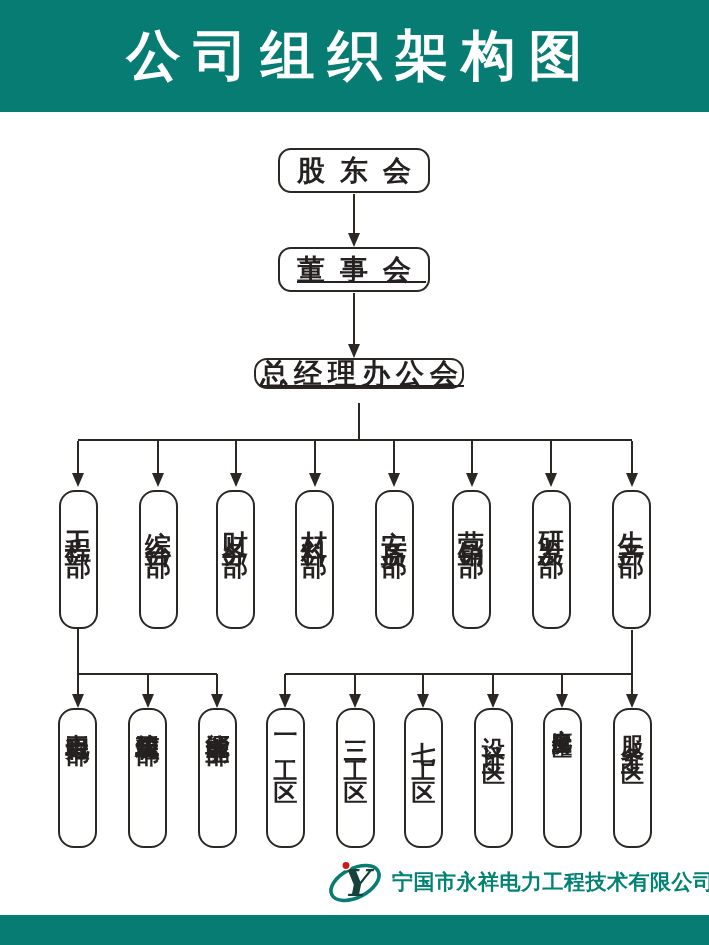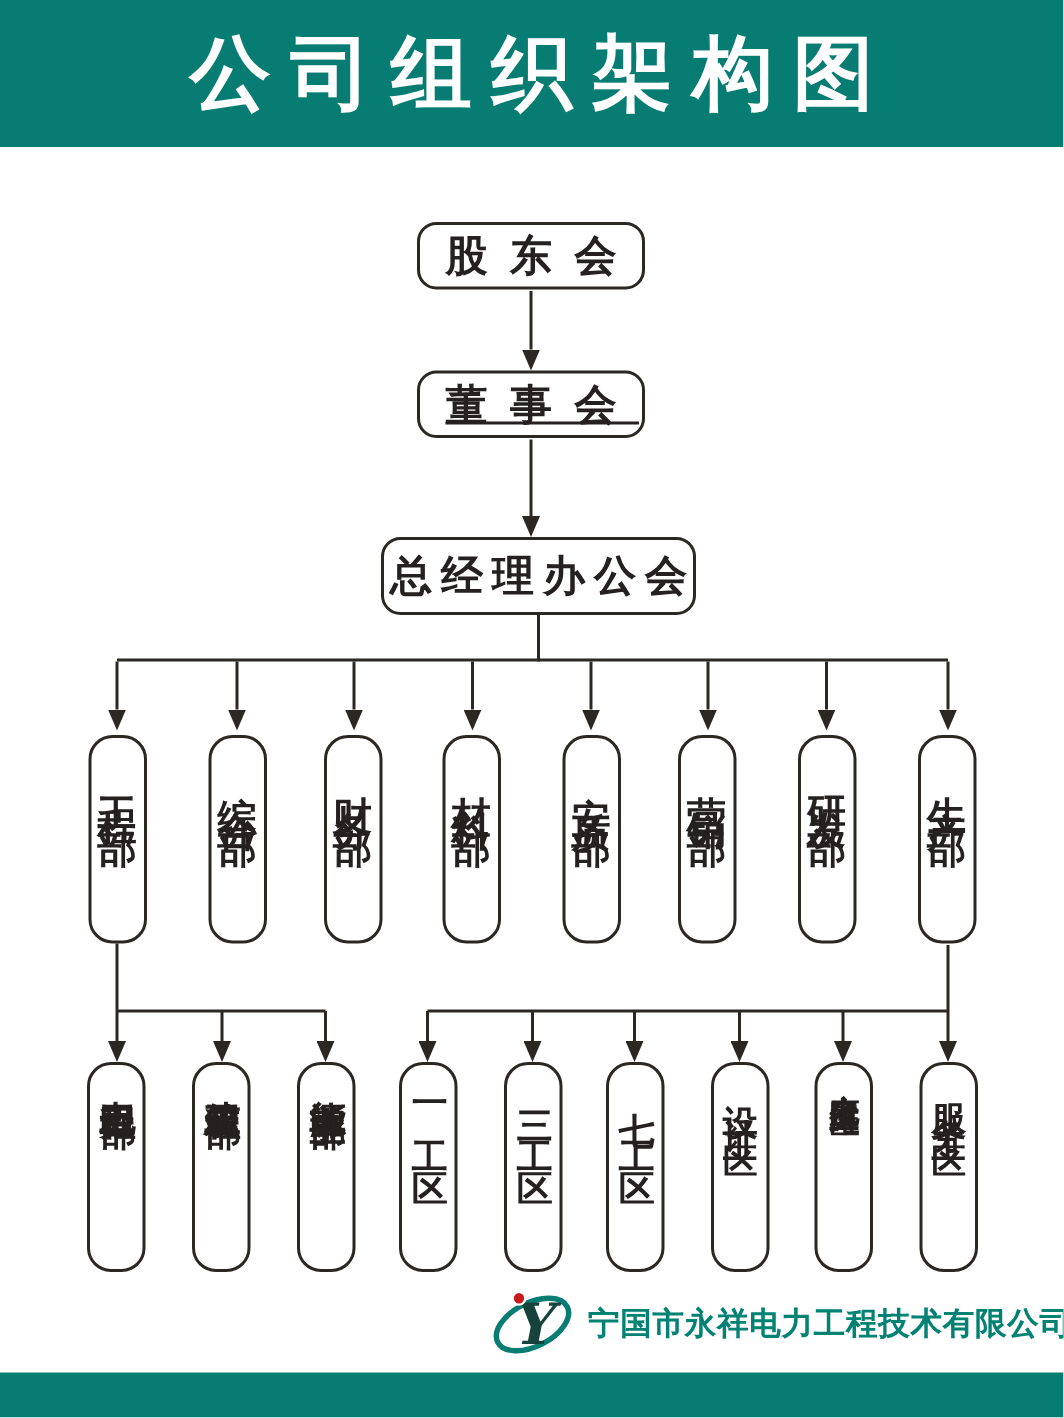--- a/index.html
+++ b/index.html
@@ -9,41 +9,41 @@
     background:#ffffff;
     position:relative;
     width:709px; height:945px;
     overflow:hidden;
     color:#242120;
   }
   .page { position:absolute; inset:0; }
 
   
   .banner {
-    position:absolute; left:0; top:0; width:709px; height:98px;
+    position:absolute; left:0; top:0; width:709px; height:112px;
     background:#077c72;
     display:flex; align-items:center; justify-content:center;
   }
   .banner h1 {
     color:#ffffff; font-size:54px; font-weight:bold;
     letter-spacing:13px; padding-left:13px; white-space:nowrap;
   }
 
   
   .connectors { position:absolute; left:0; top:0; width:709px; height:945px; pointer-events:none; }
 
   
   .hbox {
     position:absolute;
     border:2px solid #2b2824; border-radius:13px; background:#fff;
     display:flex; align-items:center; justify-content:center;
     font-size:28px; font-weight:600; white-space:nowrap;
   }
   .hbox.small { width:152px; height:45px; letter-spacing:15px; padding-left:15px; }
-  .hbox.wide  { width:210px; height:52px; letter-spacing:6px;  padding-left:6px;  }
+  .hbox.wide  { width:210px; height:31px; letter-spacing:6px;  padding-left:6px;text-decoration:underline;  }
 
   .pill {
     position:absolute;
     border:2px solid #2b2824; border-radius:16px; background:#fff;
     display:flex; justify-content:center; align-items:flex-start;
   }
   .pill > span {
     writing-mode:vertical-rl; text-orientation:upright;
     font-weight:600; white-space:nowrap; line-height:1;
   }

